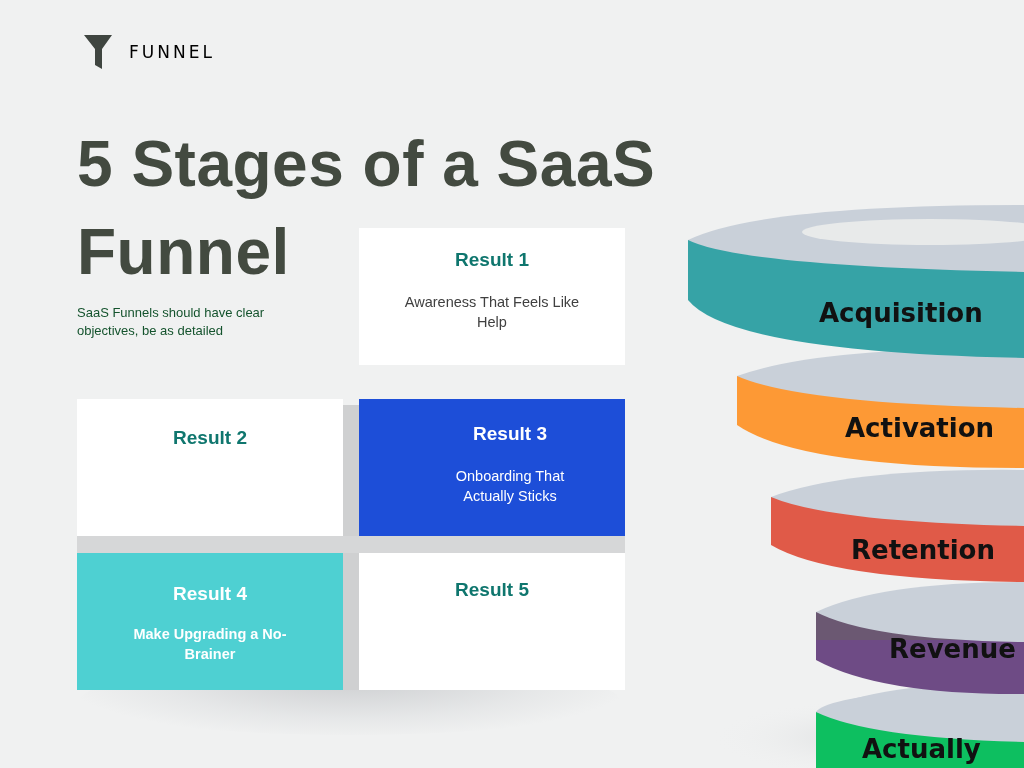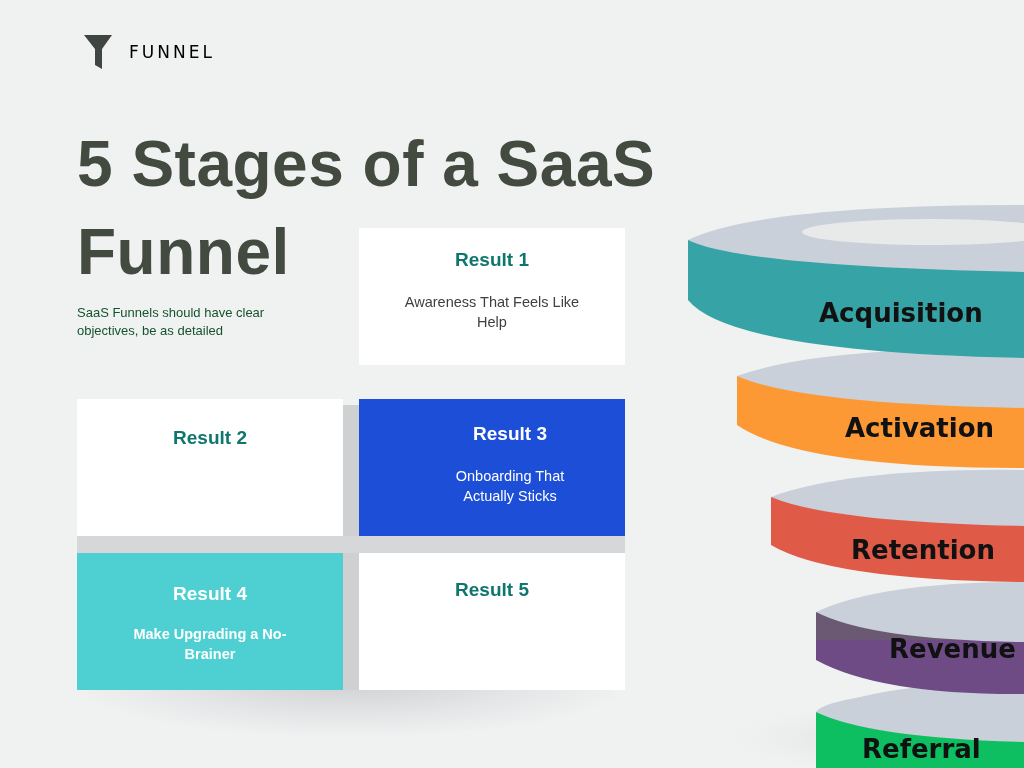--- a/index.html
+++ b/index.html
@@ -124,13 +124,13 @@
     <path d="M688,240 L688,300 Q730,352 1024,358 L1024,240 Z" fill="#36a3a6"></path>
     <path d="M688,240 Q740,266 1024,272 L1024,205 Q760,205 688,240 Z" fill="#c9d0d9"></path>
     <ellipse cx="930" cy="232" rx="128" ry="13" fill="#e8eaea"></ellipse>
   </g>
 </svg>
 
 <span class="ring-label" style="left:819px; top:298px;">Acquisition</span>
 <span class="ring-label" style="left:845px; top:413px;">Activation</span>
 <span class="ring-label" style="left:851px; top:535px;">Retention</span>
 <span class="ring-label" style="left:889px; top:634px;">Revenue</span>
-<span class="ring-label" style="left:862px; top:734px;">Referral</span>
+<span class="ring-label" style="left:862px; top:734px;">Actually</span>
 
 </body></html>

